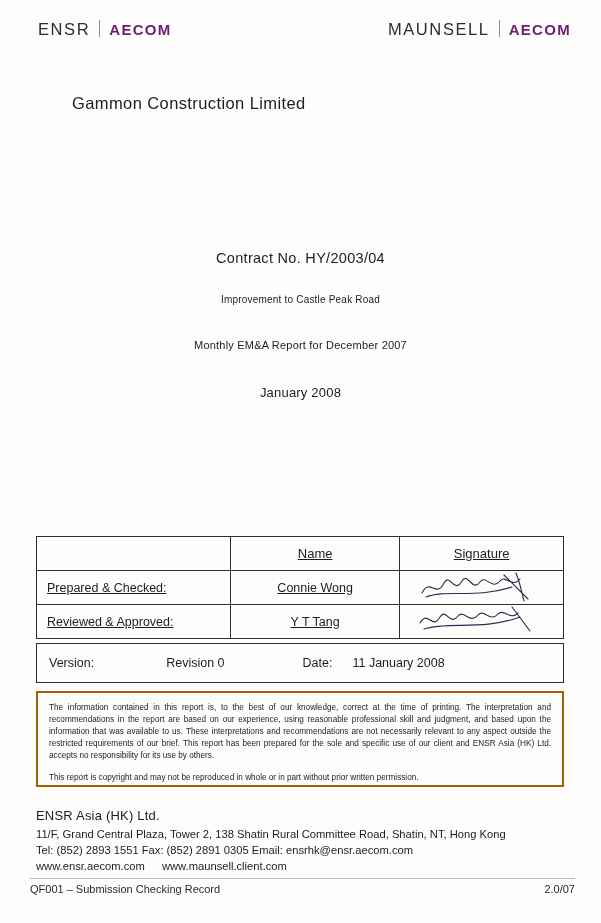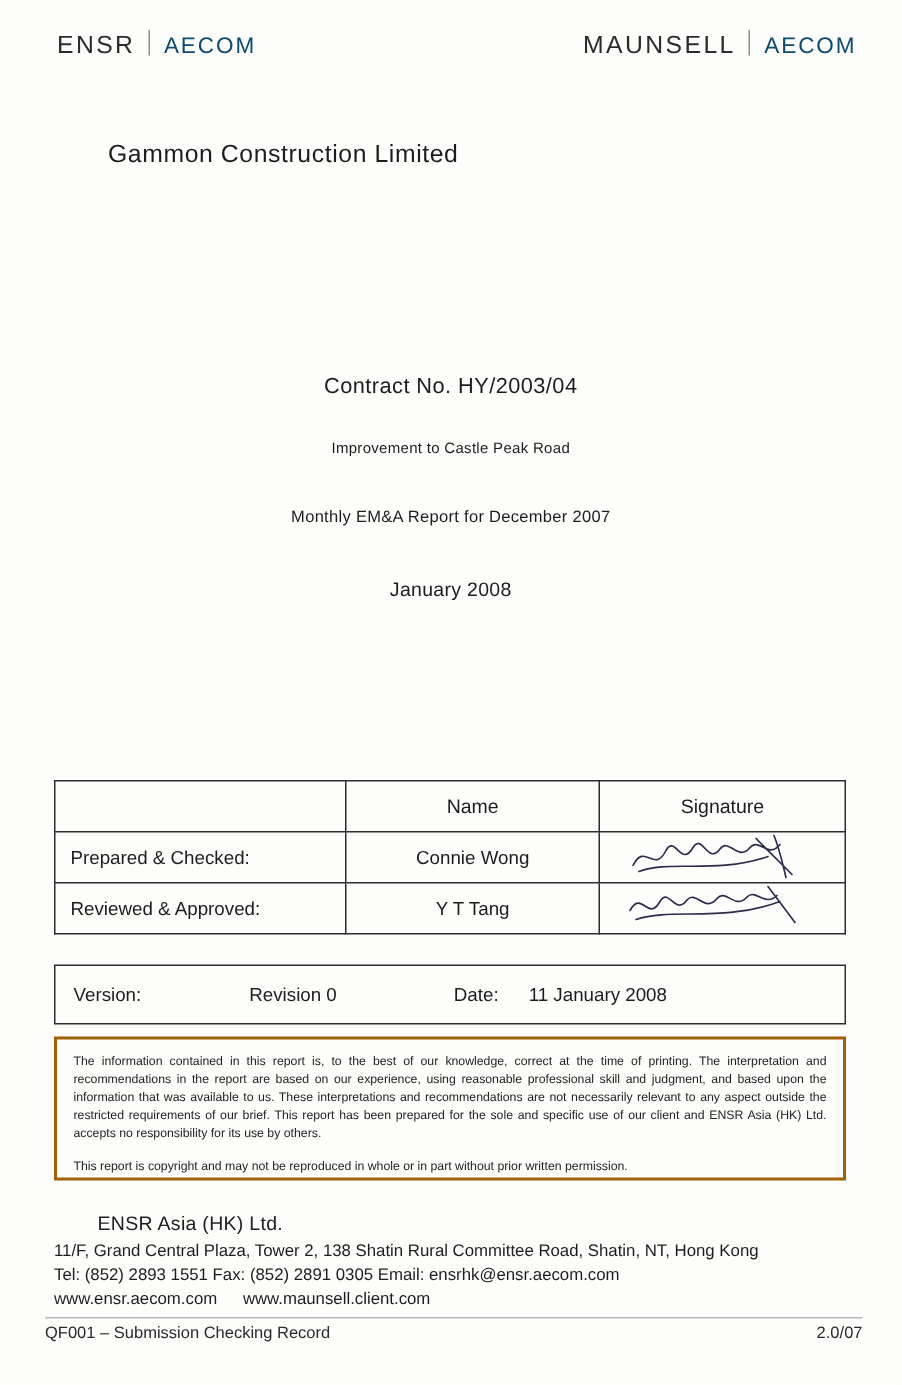--- a/index.html
+++ b/index.html
@@ -57,21 +57,22 @@
     width: 1px;
     height: 17px;
     background: #8d8d8d;
     margin: 0 9px;
     position: relative;
     top: 2px;
   }
   .brand-sub {
     font-size: 15px;
     letter-spacing: 1.3px;
-    color: #0c4a6e;
+    color: #701a75;
+    font-weight: bold;
   }
 
   
   .client {
     position: absolute;
     top: 94px;
     left: 44px;
     font-size: 16.5px;
     letter-spacing: 0.4px;
     color: #1d1d1d;
@@ -107,26 +108,27 @@
   }
   .report-date {
     font-size: 13px;
     letter-spacing: 0.2px;
     color: #1d1d1d;
   }
 
   
   .sig-table {
     position: absolute;
-    top: 520px;
+    top: 536px;
     left: 36px;
     width: 528px;
     border-collapse: collapse;
     font-size: 12.5px;
     color: #1d1d1d;
+    text-decoration: underline;
   }
   .sig-table td {
     border: 1px solid #2d2d2d;
     height: 33px;
     padding: 0 10px;
     vertical-align: middle;
   }
   .col-label { width: 196px; }
   .col-name  { width: 170px; text-align: center; }
   .col-sig   { width: 160px; text-align: center; }
@@ -187,21 +189,20 @@
     position: absolute;
     top: 808px;
     left: 36px;
     width: 540px;
     color: #1d1d1d;
   }
   .footer .company {
     font-size: 13px;
     letter-spacing: 0.2px;
     margin-bottom: 3px;
-    margin-left: 29px;
   }
   .footer .addr {
     font-size: 11.2px;
     line-height: 1.45;
   }
   .footer .web {
     font-size: 11.2px;
     line-height: 1.45;
   }
   .footer .web span { margin-right: 14px; }

